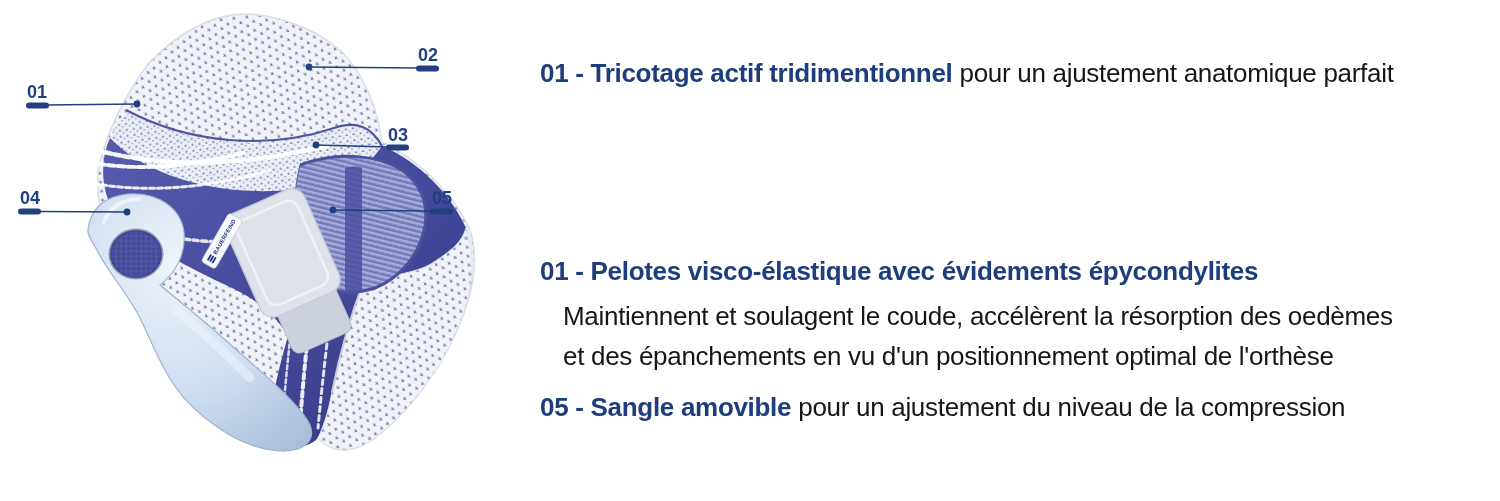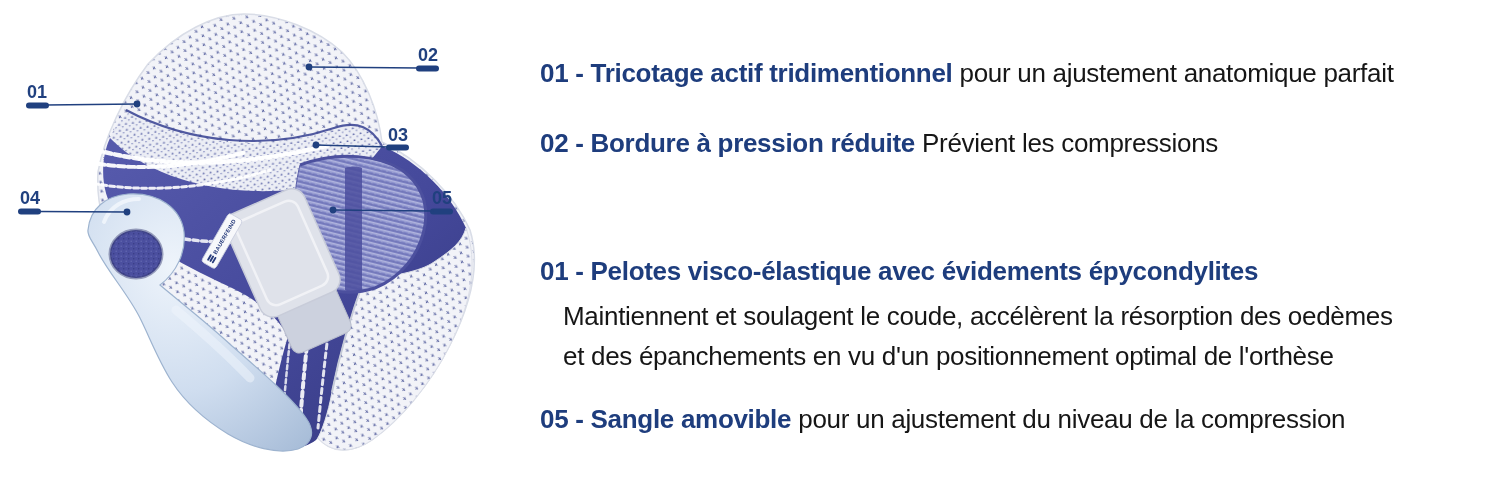--- a/index.html
+++ b/index.html
@@ -164,29 +164,26 @@
       </g>
     </g>
   </svg>
 
   <div class="legend">
 
     <div class="feature" style="top:58px">
       <span class="fh">01 - Tricotage actif tridimentionnel</span><span class="fd">pour un ajustement anatomique parfait</span>
     </div>
 
-    <div class="feature" style="top:128px">
-      <span class="fh">02 - Bordure à pression réduite</span><span class="fd">Prévient les compressions</span>
-    </div>
 
 
     <div class="feature" style="top:256px">
       <span class="fh">01 - Pelotes visco-élastique avec évidements épycondylites</span>
     </div>
     <div class="fcont" style="top:341px">et des épanchements en vu d'un positionnement optimal de l'orthèse</div>
     <div class="fcont" style="top:301px">Maintiennent et soulagent le coude, accélèrent la résorption des oedèmes</div>
 
-    <div class="feature" style="top:404px">
+    <div class="feature" style="top:392px">
       <span class="fh">05 - Sangle amovible</span><span class="fd">pour un ajustement du niveau de la compression</span>
     </div>
 
   </div>
 </div>
 
 </body></html>

